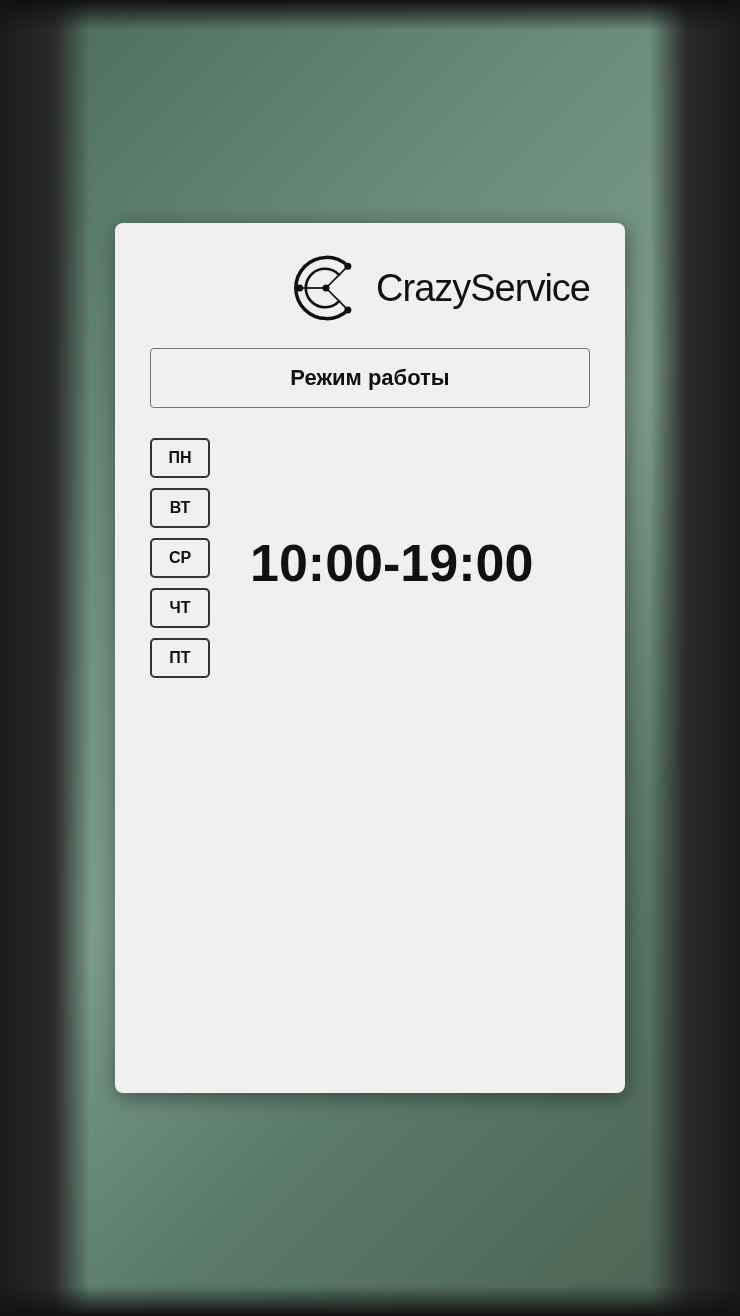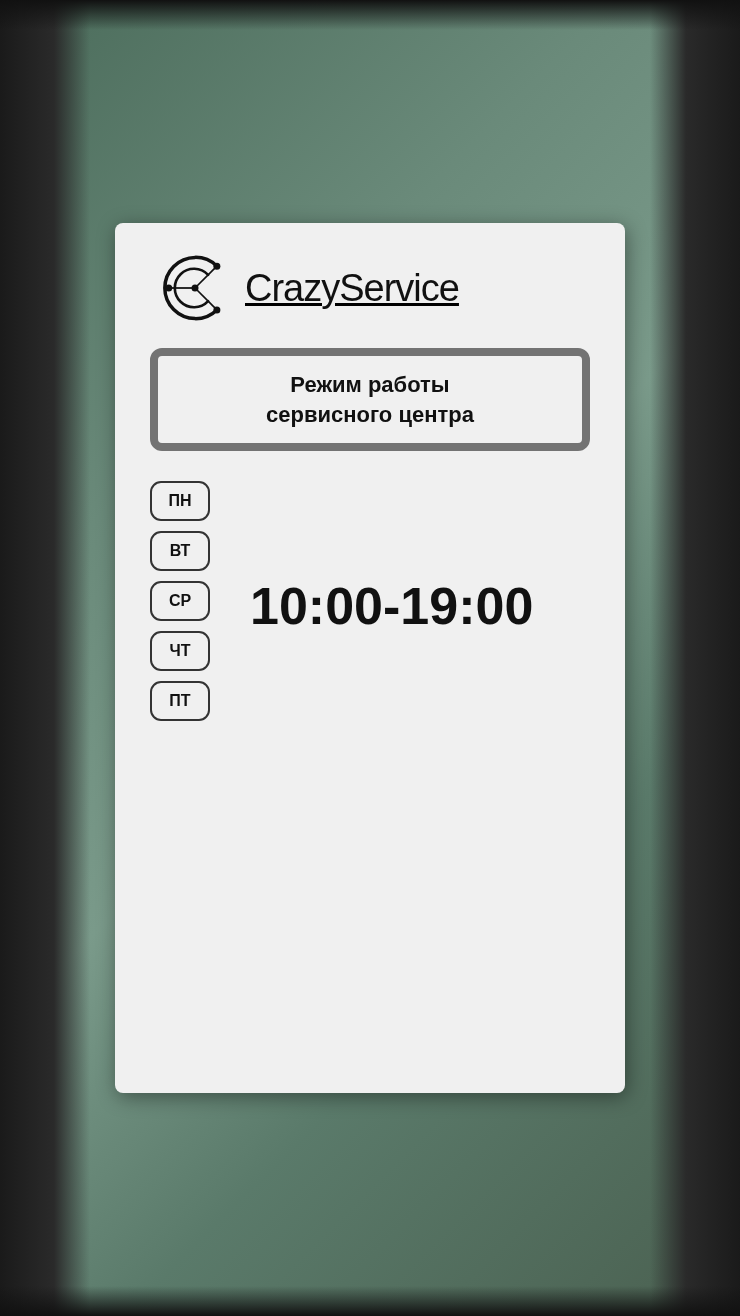--- a/index.html
+++ b/index.html
@@ -80,42 +80,41 @@
       align-items: center;
       box-shadow: 2px 4px 20px rgba(0,0,0,0.4);
     }
 
     .header {
       display: flex;
       align-items: center;
       gap: 15px;
       margin-bottom: 25px;
       width: 100%;
-      justify-content: flex-start;
+      justify-content: flex-end;
       padding-left: 10px;
-      text-decoration: underline;
     }
 
     .logo-icon {
       width: 70px;
       height: 70px;
       flex-shrink: 0;
     }
 
     .brand-name {
       font-size: 38px;
       font-weight: 400;
       color: #111;
       font-family: Arial, sans-serif;
       letter-spacing: -1px;
     }
 
     .title-box {
-      border: 8px solid #737373;
-      border-radius: 12px;
+      border: 1px solid #737373;
+      border-radius: 4px;
       padding: 14px 30px;
       text-align: center;
       margin-bottom: 30px;
       width: 100%;
     }
 
     .title-text {
       font-size: 22px;
       font-weight: 700;
       color: #111;
@@ -124,21 +123,21 @@
 
     .schedule-section {
       width: 100%;
       display: flex;
       flex-direction: column;
       gap: 0;
     }
 
     .day-badge {
       border: 2px solid #333;
-      border-radius: 11px;
+      border-radius: 5px;
       width: 60px;
       height: 40px;
       display: flex;
       align-items: center;
       justify-content: center;
       font-size: 16px;
       font-weight: 700;
       color: #111;
       flex-shrink: 0;
       background: #f0f0f0;
@@ -207,21 +206,20 @@
         <line x1="40" y1="40" x2="65" y2="65" stroke="#111" stroke-width="2"></line>
         <line x1="40" y1="40" x2="10" y2="40" stroke="#111" stroke-width="2"></line>
       </svg>
     </div>
     <div class="brand-name">CrazyService</div>
   </div>
 
   <div class="title-box">
     <div class="title-text">
       <span>Режим работы</span><br>
-      <span>сервисного центра</span>
     </div>
   </div>
 
   <div class="schedule-section">
 
     <div class="group-row">
       <div class="days-column">
         <div class="day-badge">
           <span>ПН</span>
         </div>

